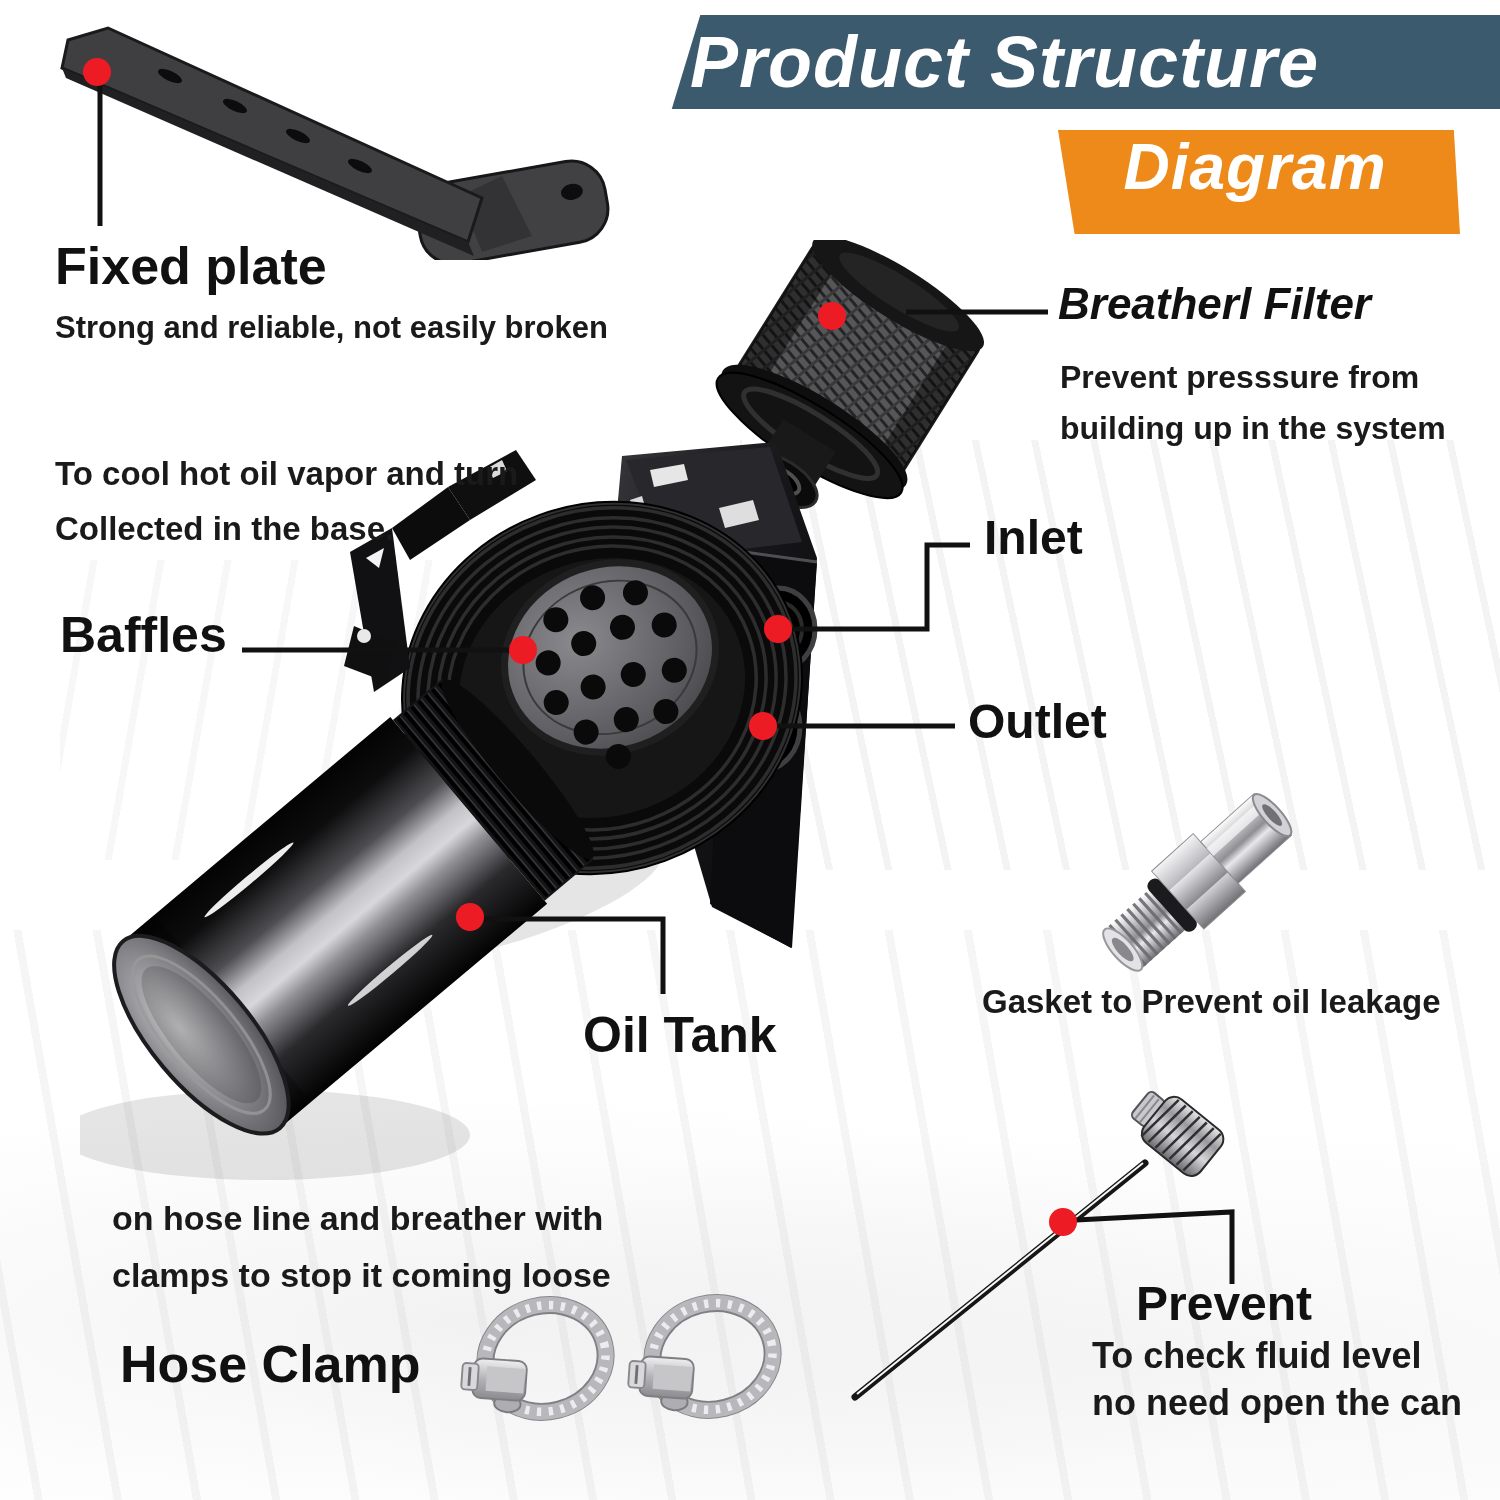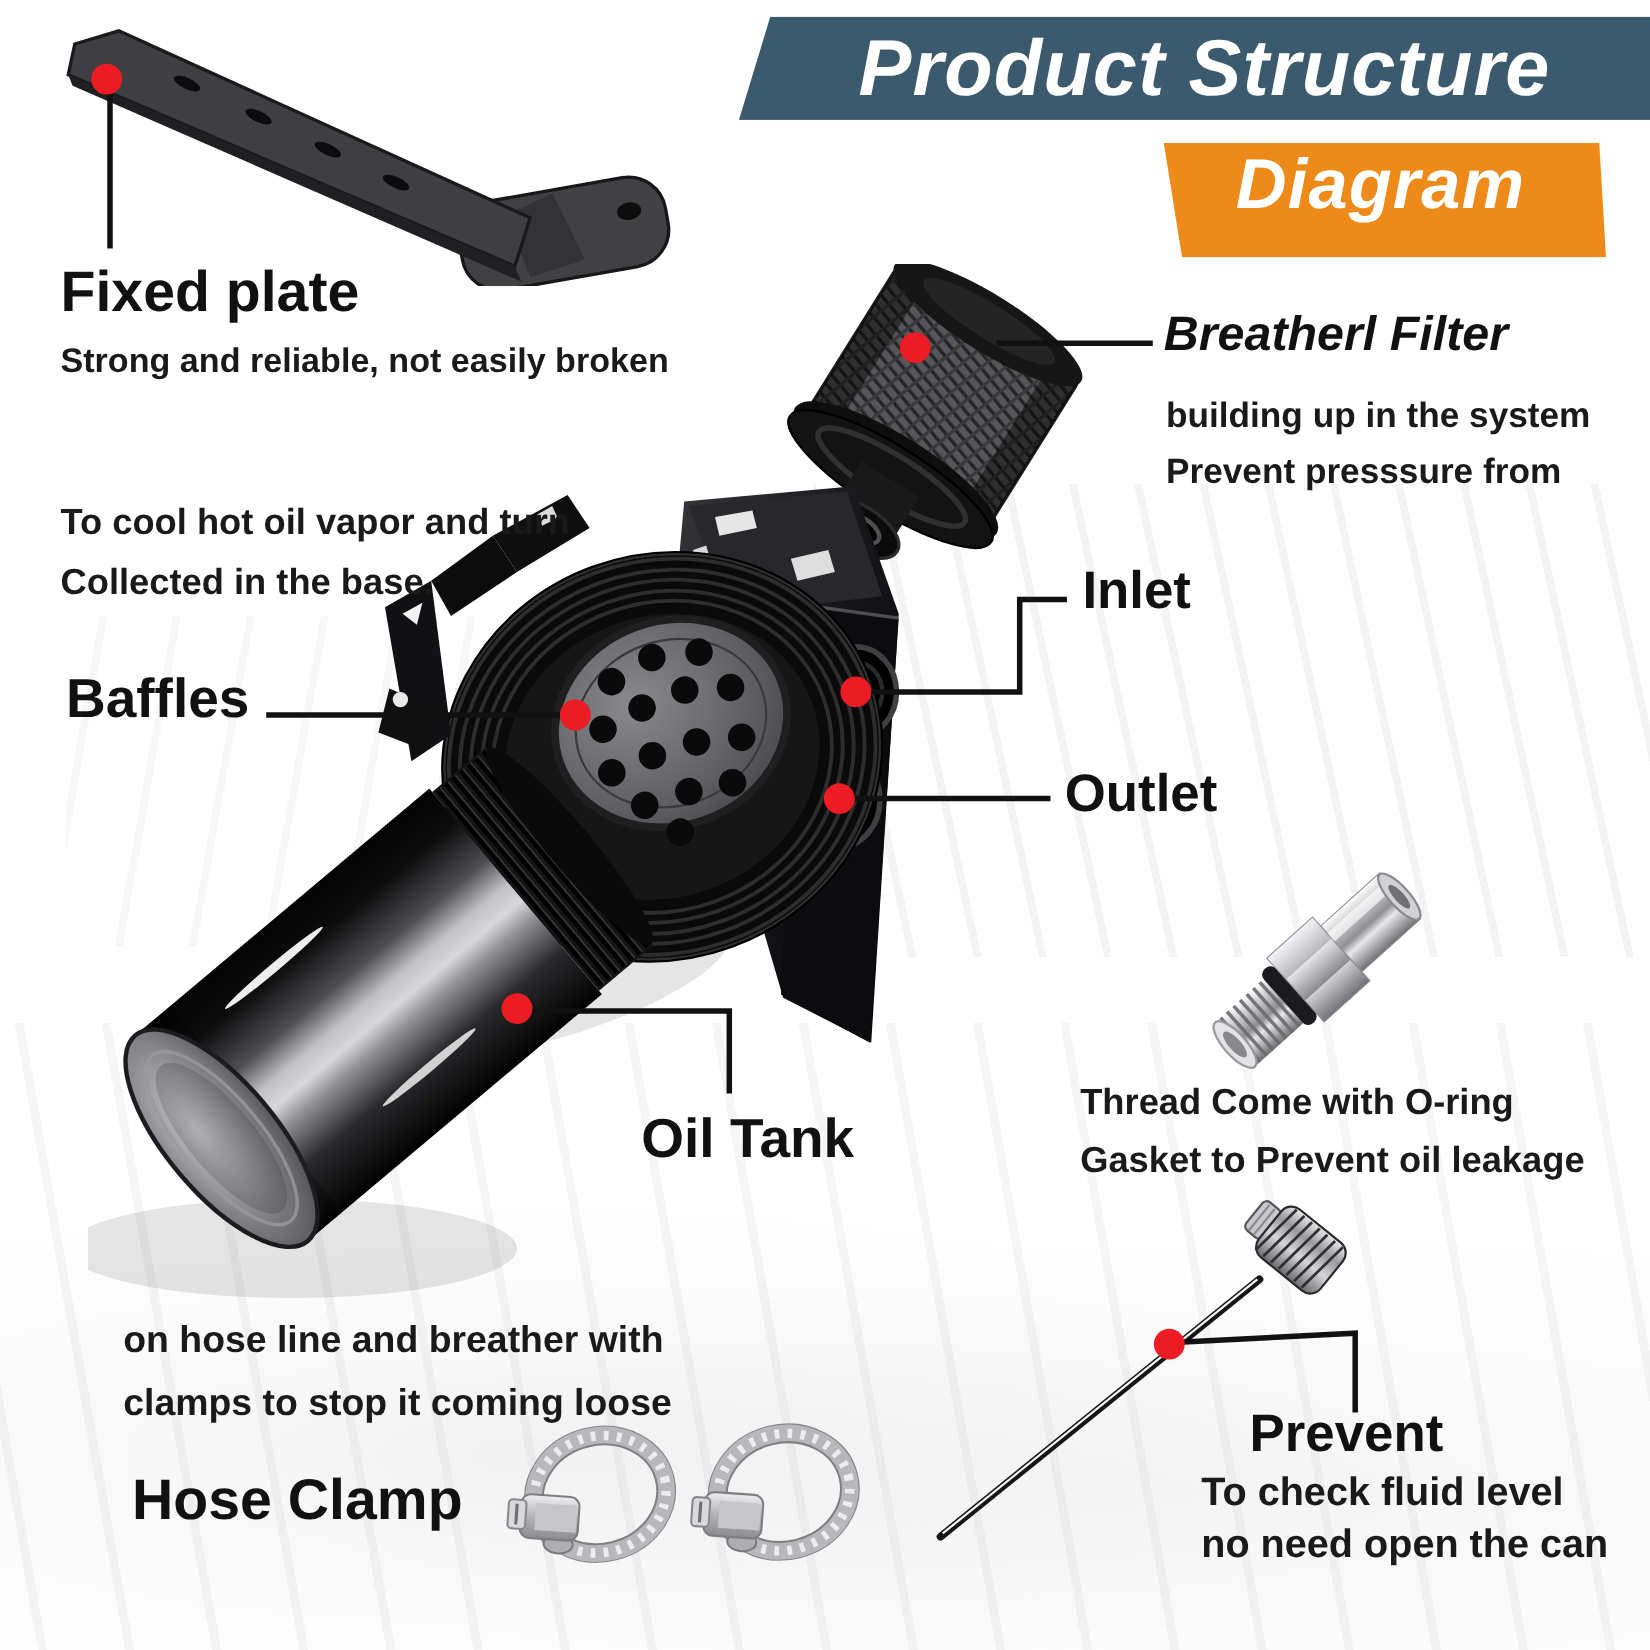--- a/index.html
+++ b/index.html
@@ -23,21 +23,21 @@
                  radial-gradient(ellipse at 80% 70%, rgba(140,140,145,0.08), rgba(0,0,0,0) 55%);}
   
   .banner-title{
     left:660px;top:15px;width:840px;height:94px;
     background:#3c5a6d;
     clip-path:polygon(4.8% 0, 100% 0, 100% 100%, 1.4% 100%);
     display:flex;align-items:center;
     padding-left:0;
   }
   .banner-title span{
-    display:block;width:100%;text-align:center;
+    display:block;width:100%;text-align:left;
     color:#fff;font-size:72px;font-weight:bold;font-style:italic;letter-spacing:1px;
     padding-left:30px;
   }
   .banner-sub{
     left:1050px;top:130px;width:410px;height:104px;
     background:#ee8a1a;
     clip-path:polygon(1.95% 0, 98.5% 0, 100% 100%, 6% 100%);
     display:flex;align-items:flex-start;justify-content:center;
   }
   .banner-sub span{
@@ -355,31 +355,30 @@
 
 <div class="note" style="left:55px;top:446px;font-size:33px;line-height:55px">
   <div>To cool hot oil vapor and turn</div>
   <div>Collected in the base.</div>
 </div>
 
 <div class="h fs50" style="left:60px;top:610px">Baffles</div>
 
 <div class="h fs44" style="left:1058px;top:282px">Breatherl Filter</div>
 <div class="note" style="left:1060px;top:352px;font-size:32px;line-height:51px">
+  <div>Prevent presssure from</div>
   <div>building up in the system</div>
-  <div>Prevent presssure from</div>
 </div>
 
 <div class="h fs48" style="left:984px;top:514px">Inlet</div>
 <div class="h fs48" style="left:968px;top:698px">Outlet</div>
 
 <div class="h fs50" style="left:583px;top:1010px">Oil Tank</div>
 
 <div class="note" style="left:982px;top:976px;font-size:33px;line-height:52px">
-  <div>Thread Come with O-ring</div>
   <div>Gasket to Prevent oil leakage</div>
 </div>
 
 <div class="note" style="left:112px;top:1190px;font-size:34px;line-height:57px">
   <div>on hose line and breather with</div>
   <div>clamps to stop it coming loose</div>
 </div>
 <div class="h fs52" style="left:120px;top:1338px">Hose Clamp</div>
 
 <div class="h fs48" style="left:1136px;top:1280px">Prevent</div>

